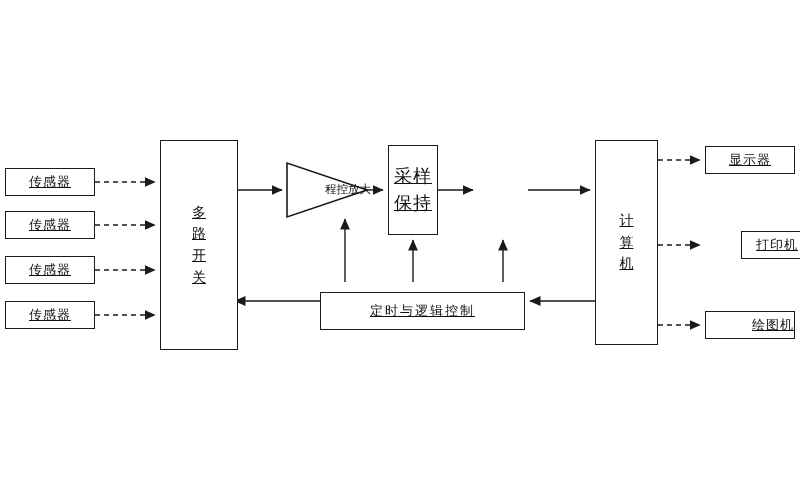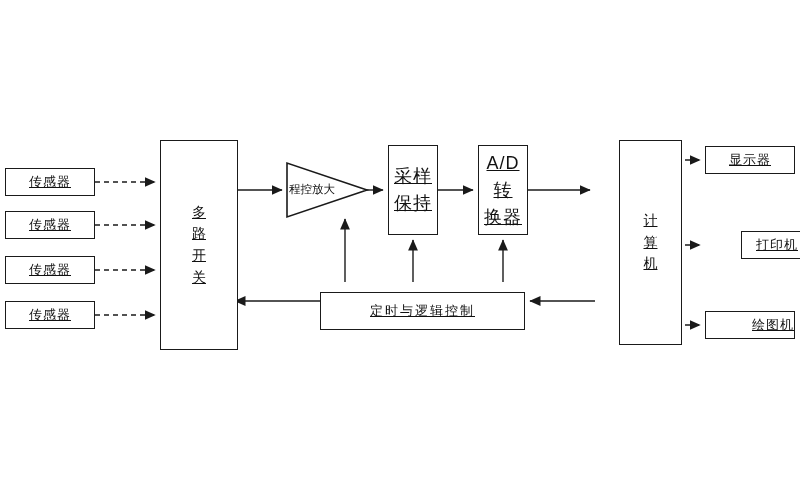--- a/index.html
+++ b/index.html
@@ -15,21 +15,21 @@
     display:flex;align-items:center;justify-content:center;
     font-size:13px;letter-spacing:1px;box-sizing:border-box;text-align:center;text-decoration:underline;
   }
   .vtext{
     width:1.1em;word-break:break-all;line-height:1.55;font-size:14px;
     letter-spacing:0;text-align:center;
   }
   .twoline{line-height:1.5;font-size:18px;letter-spacing:1px;}
   .amp-label{
     position:absolute;left:289px;top:182px;width:62px;font-size:11.5px;
-    text-align:left;letter-spacing:0;
+    text-align:center;letter-spacing:0;padding-left:28px;
   }
   .ctrl{font-size:13px;letter-spacing:2px;}
 </style>
 </head>
 <body>
 
 <div class="stage">
 
   <svg class="wires" viewBox="0 0 800 500" xmlns="http://www.w3.org/2000/svg">
     <defs>
@@ -83,28 +83,22 @@
 
   <div class="amp-label">程控放大</div>
 
   <div class="box" style="left:388px;top:145px;width:50px;height:90px;">
     <span class="twoline">
       <span>采样</span><br>
       <span>保持</span>
     </span>
   </div>
 
-  <div class="box" style="left:478px;top:145px;width:50px;height:90px;">
-    <span class="twoline">
-      <span>A/D转</span><br>
-      <span>换器</span>
-    </span>
-  </div>
 
-  <div class="box" style="left:595px;top:140px;width:63px;height:205px;margin-left:24px;">
+  <div class="box" style="left:595px;top:140px;width:63px;height:205px;">
     <span class="vtext">计算机</span>
   </div>
 
   <div class="box" style="left:320px;top:292px;width:205px;height:38px;">
     <span class="ctrl">定时与逻辑控制</span>
   </div>
 
   <div class="box" style="left:705px;top:146px;width:90px;height:28px;">
     <span>显示器</span>
   </div>

